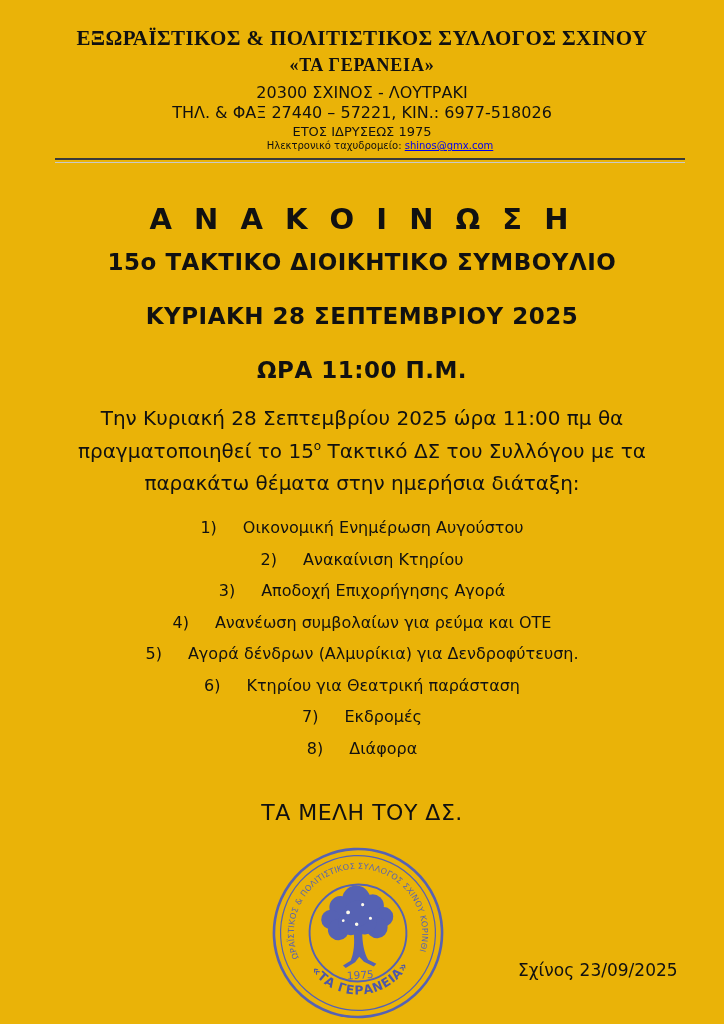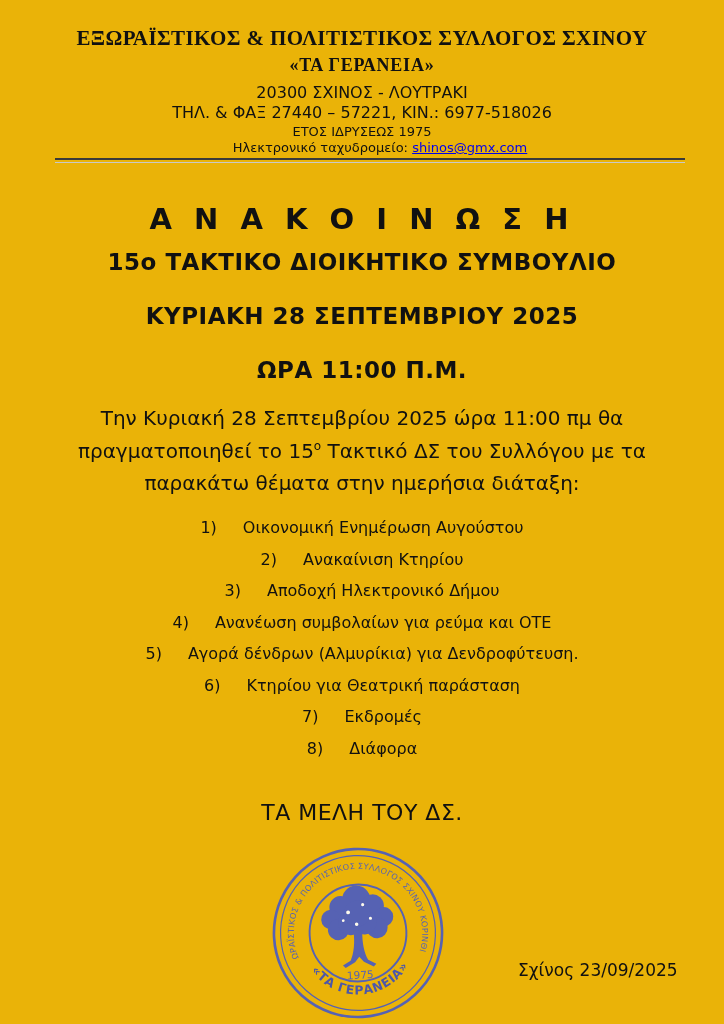--- a/index.html
+++ b/index.html
@@ -16,21 +16,21 @@
   }
 
   .line { position: absolute; left: 0; width: 100%; text-align: center; white-space: nowrap; }
 
   
   .org-name    { top: 26px;  font-family: "Liberation Serif", "DejaVu Serif", serif; font-weight: bold; font-size: 21px; letter-spacing: 0.4px; }
   .org-subname { top: 55px;  font-family: "Liberation Serif", "DejaVu Serif", serif; font-weight: bold; font-size: 18px; letter-spacing: 0.8px; }
   .address     { top: 83px;  font-size: 16px; }
   .phone       { top: 103px; font-size: 16px; }
   .founded     { top: 124px; font-size: 13px; }
-  .email-line  { top: 140px; font-size: 13px; padding-left: 36px; }
+  .email-line  { top: 140px; font-size: 10px; padding-left: 36px; }
   .email-link  { color: #0000ee; text-decoration: underline; cursor: pointer; }
 
   .rule {
     position: absolute; top: 158px; left: 55px; width: 630px; height: 5px;
     border-top: 2px solid #3a3a3a;
     border-bottom: 1px solid #c9c9c9;
   }
 
   
   .title { top: 202px; font-size: 29px; font-weight: bold; letter-spacing: 6px; }
@@ -89,21 +89,21 @@
     <div>Την Κυριακή 28 Σεπτεμβρίου 2025 ώρα 11:00 πμ θα</div>
     <div>
       <span>πραγματοποιηθεί το 15</span><sup>ο</sup><span> Τακτικό ΔΣ του Συλλόγου με τα</span>
     </div>
     <div>παρακάτω θέματα στην ημερήσια διάταξη:</div>
   </div>
 
   <div class="agenda">
     <div class="agenda-item"><span class="num">1)</span><span>Οικονομική Ενημέρωση Αυγούστου</span></div>
     <div class="agenda-item"><span class="num">2)</span><span>Ανακαίνιση Κτηρίου</span></div>
-    <div class="agenda-item"><span class="num">3)</span><span>Αποδοχή Ηλεκτρονικό Δήμου</span></div>
+    <div class="agenda-item"><span class="num">3)</span><span>Αποδοχή Επιχορήγησης Αγορά</span></div>
     <div class="agenda-item"><span class="num">4)</span><span>Ανανέωση συμβολαίων για ρεύμα και ΟΤΕ</span></div>
     <div class="agenda-item"><span class="num">5)</span><span>Αγορά δένδρων (Αλμυρίκια) για Δενδροφύτευση.</span></div>
     <div class="agenda-item"><span class="num">6)</span><span>Κτηρίου για Θεατρική παράσταση</span></div>
     <div class="agenda-item"><span class="num">7)</span><span>Εκδρομές</span></div>
     <div class="agenda-item"><span class="num">8)</span><span>Διάφορα</span></div>
   </div>
 
   <div class="line members">ΤΑ ΜΕΛΗ ΤΟΥ ΔΣ.</div>
 
   <div class="stamp">

